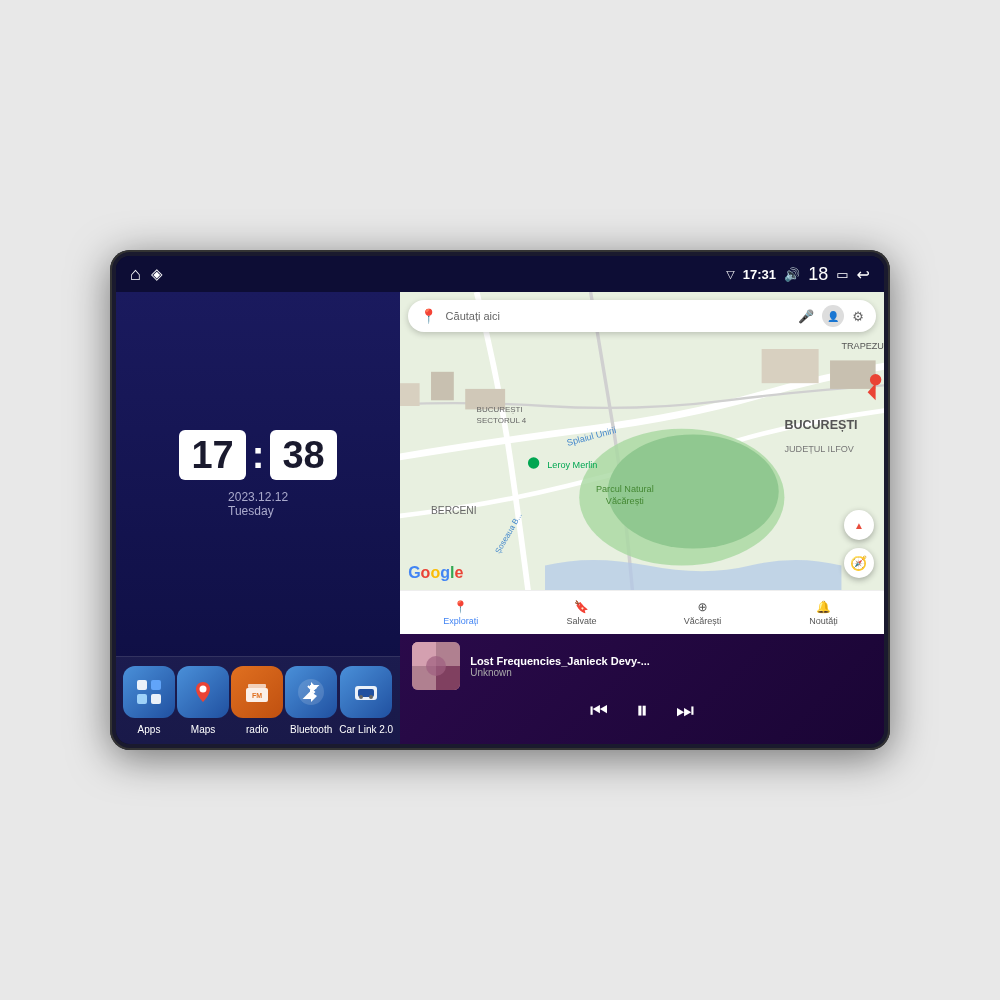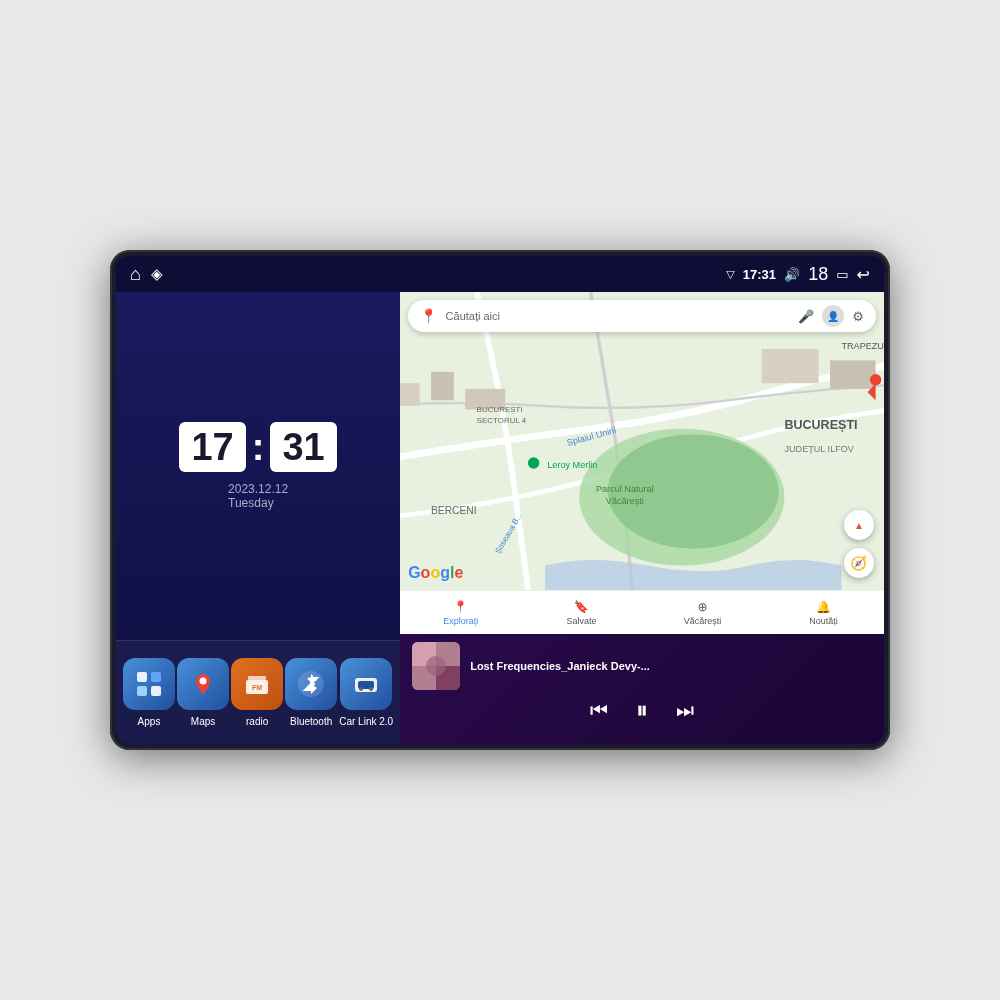--- a/index.html
+++ b/index.html
@@ -122,21 +122,21 @@
     }
 
     .clock-day-text {
       color: #aaaacc;
       font-size: 12px;
       display: block;
     }
 
     
     .apps-row {
-      height: 104px;
+      height: 88px;
       background: rgba(255,255,255,0.05);
       display: flex;
       align-items: center;
       justify-content: space-around;
       padding: 8px 6px;
       border-top: 1px solid rgba(255,255,255,0.1);
     }
 
     .app-item {
       display: flex;
@@ -421,21 +421,21 @@
     </div>
 
     <div class="main-content">
 
       <div class="left-panel">
 
         <div class="clock-widget">
           <div class="clock-display">
             <div class="clock-block">17</div>
             <span class="clock-colon">:</span>
-            <div class="clock-block">31</div>
+            <div class="clock-block">38</div>
           </div>
           <div class="clock-date">
             <span class="clock-date-text">2023.12.12</span>
             <span class="clock-day-text">Tuesday</span>
           </div>
         </div>
 
         <div class="apps-row">
 
           <div class="app-item">
@@ -588,20 +588,21 @@
                 <svg width="48" height="48" viewBox="0 0 48 48">
                   <rect width="48" height="48" fill="#b08090"></rect>
                   <rect x="0" y="0" width="24" height="24" fill="#d4a0b0"></rect>
                   <rect x="24" y="24" width="24" height="24" fill="#804060"></rect>
                   <circle cx="24" cy="24" r="10" fill="#a06080" opacity="0.7"></circle>
                 </svg>
               </div>
             </div>
             <div class="music-text">
               <div class="music-title">Lost Frequencies_Janieck Devy-...</div>
+              <div class="music-artist">Unknown</div>
             </div>
           </div>
           <div class="music-controls">
             <span class="music-btn">⏮</span>
             <span class="music-play-btn">⏸</span>
             <span class="music-btn">⏭</span>
           </div>
         </div>
 
       </div>

